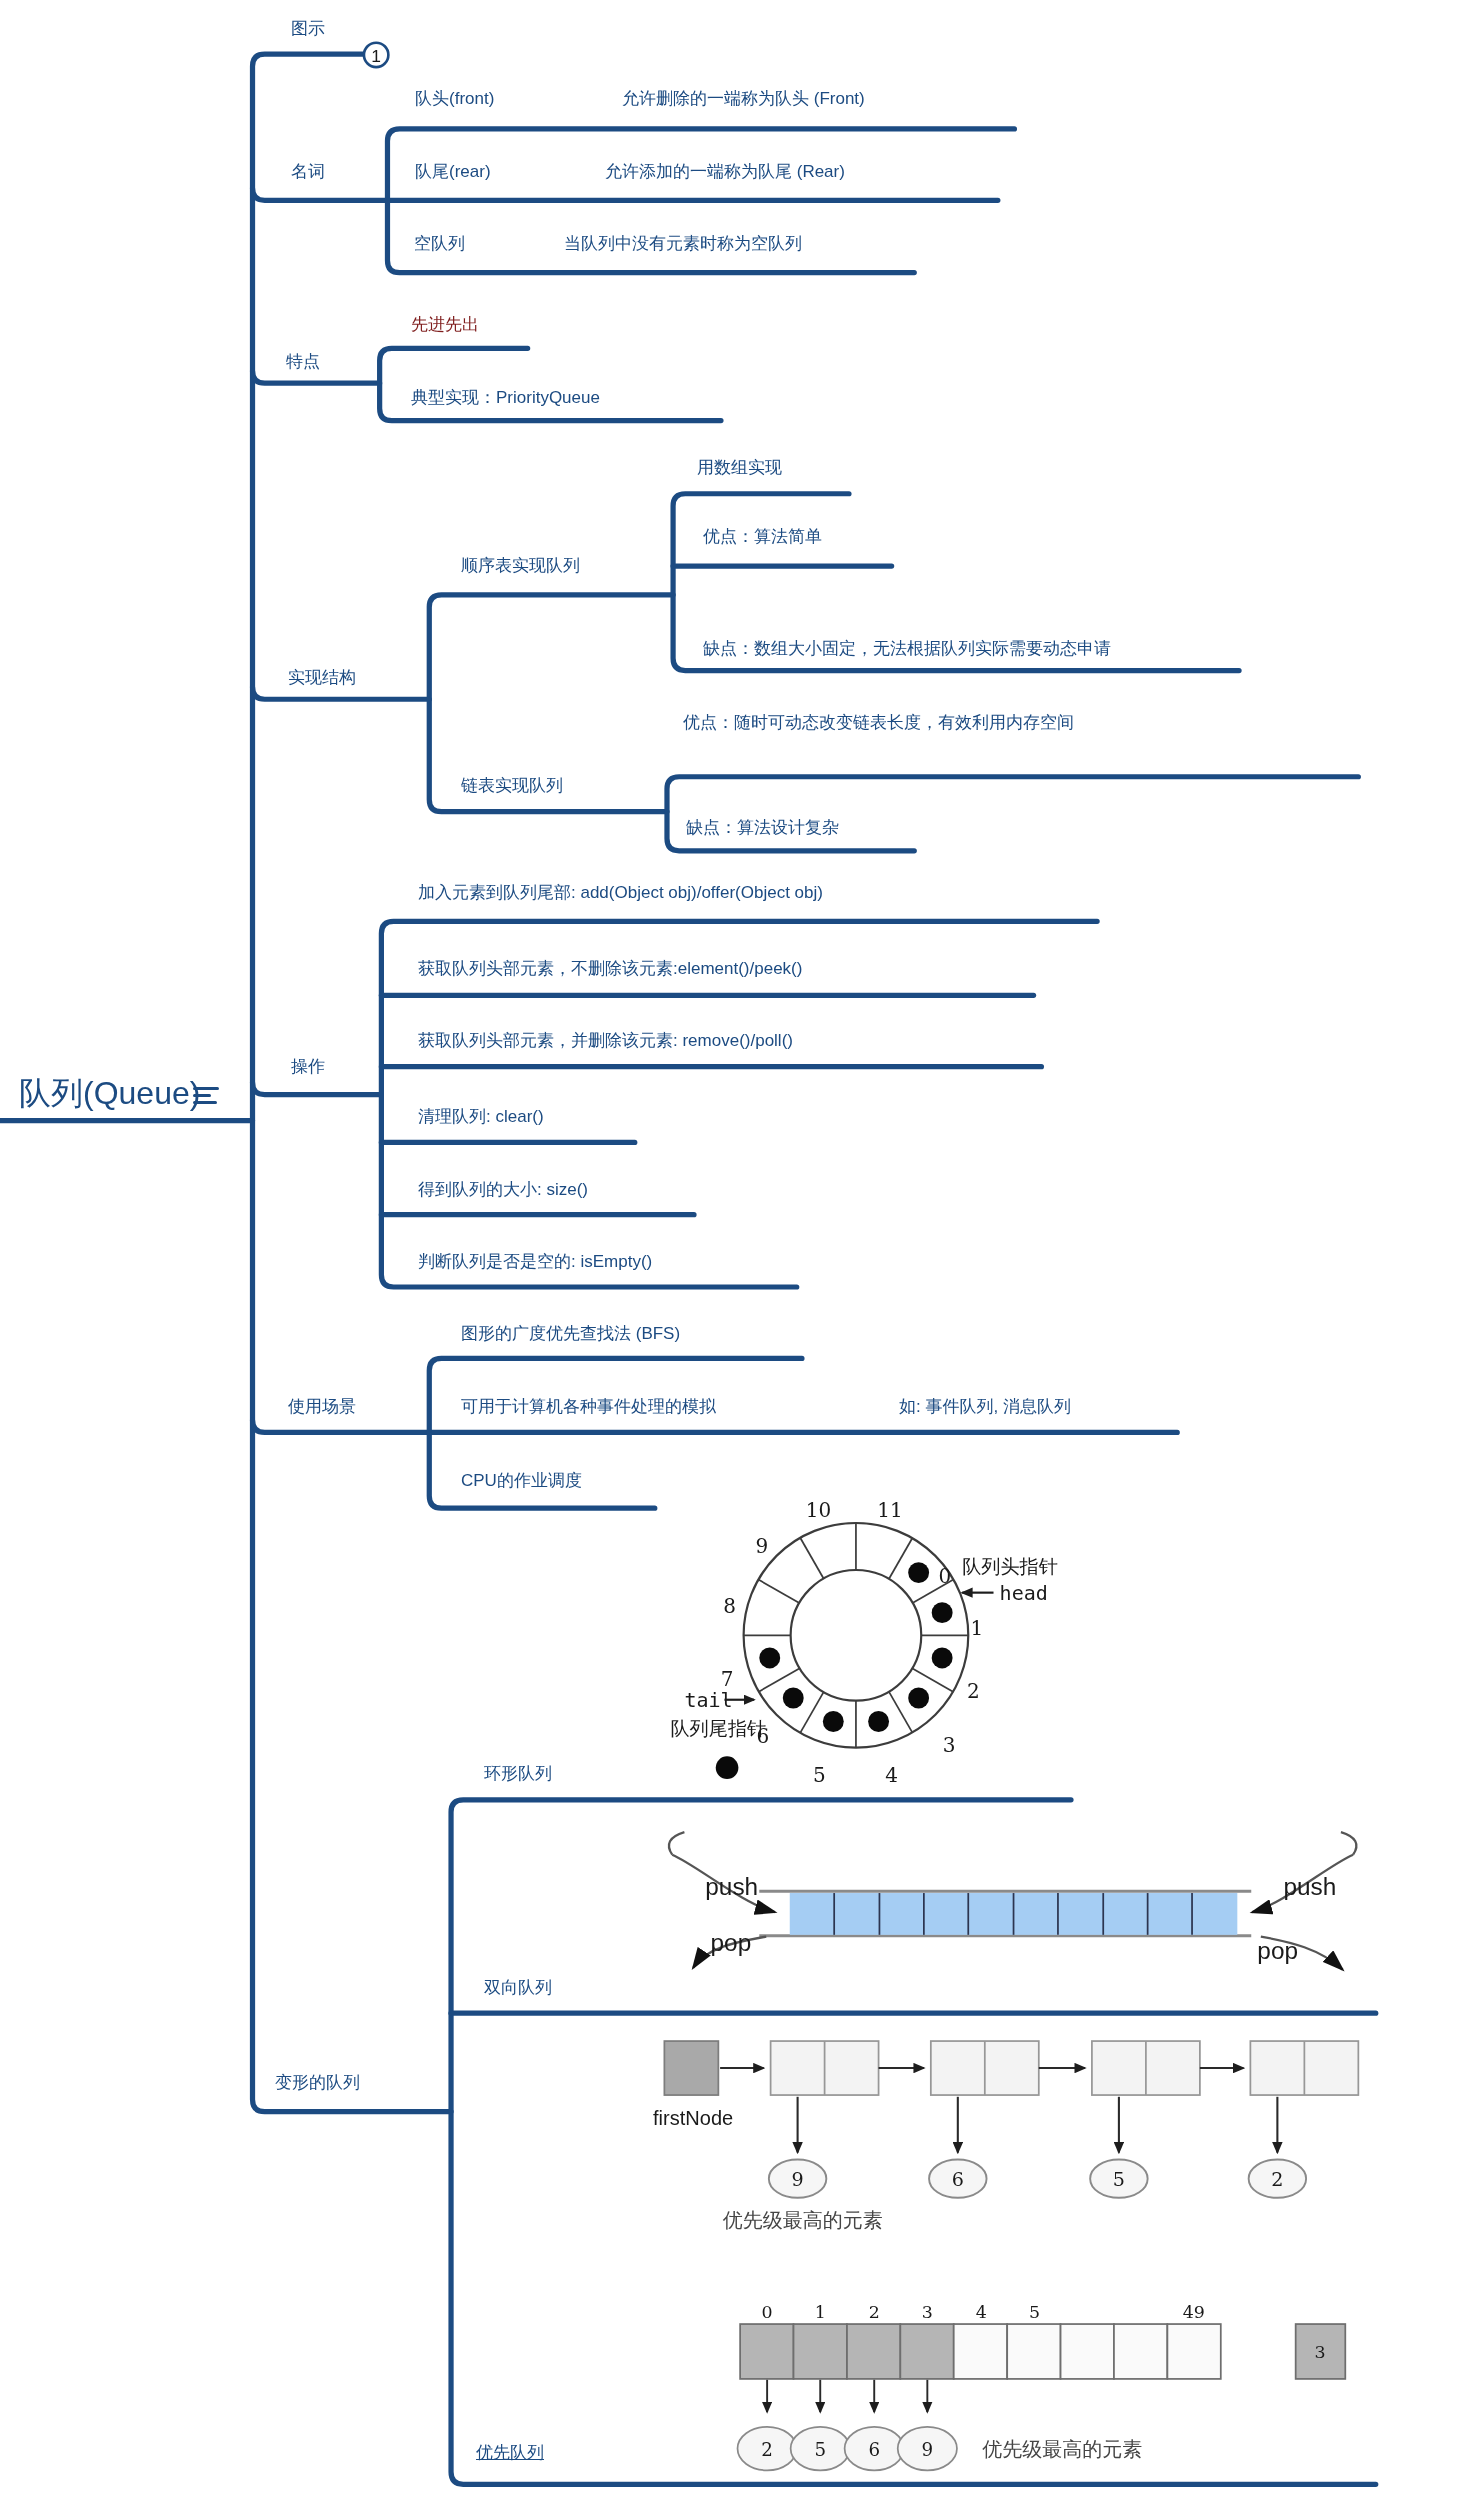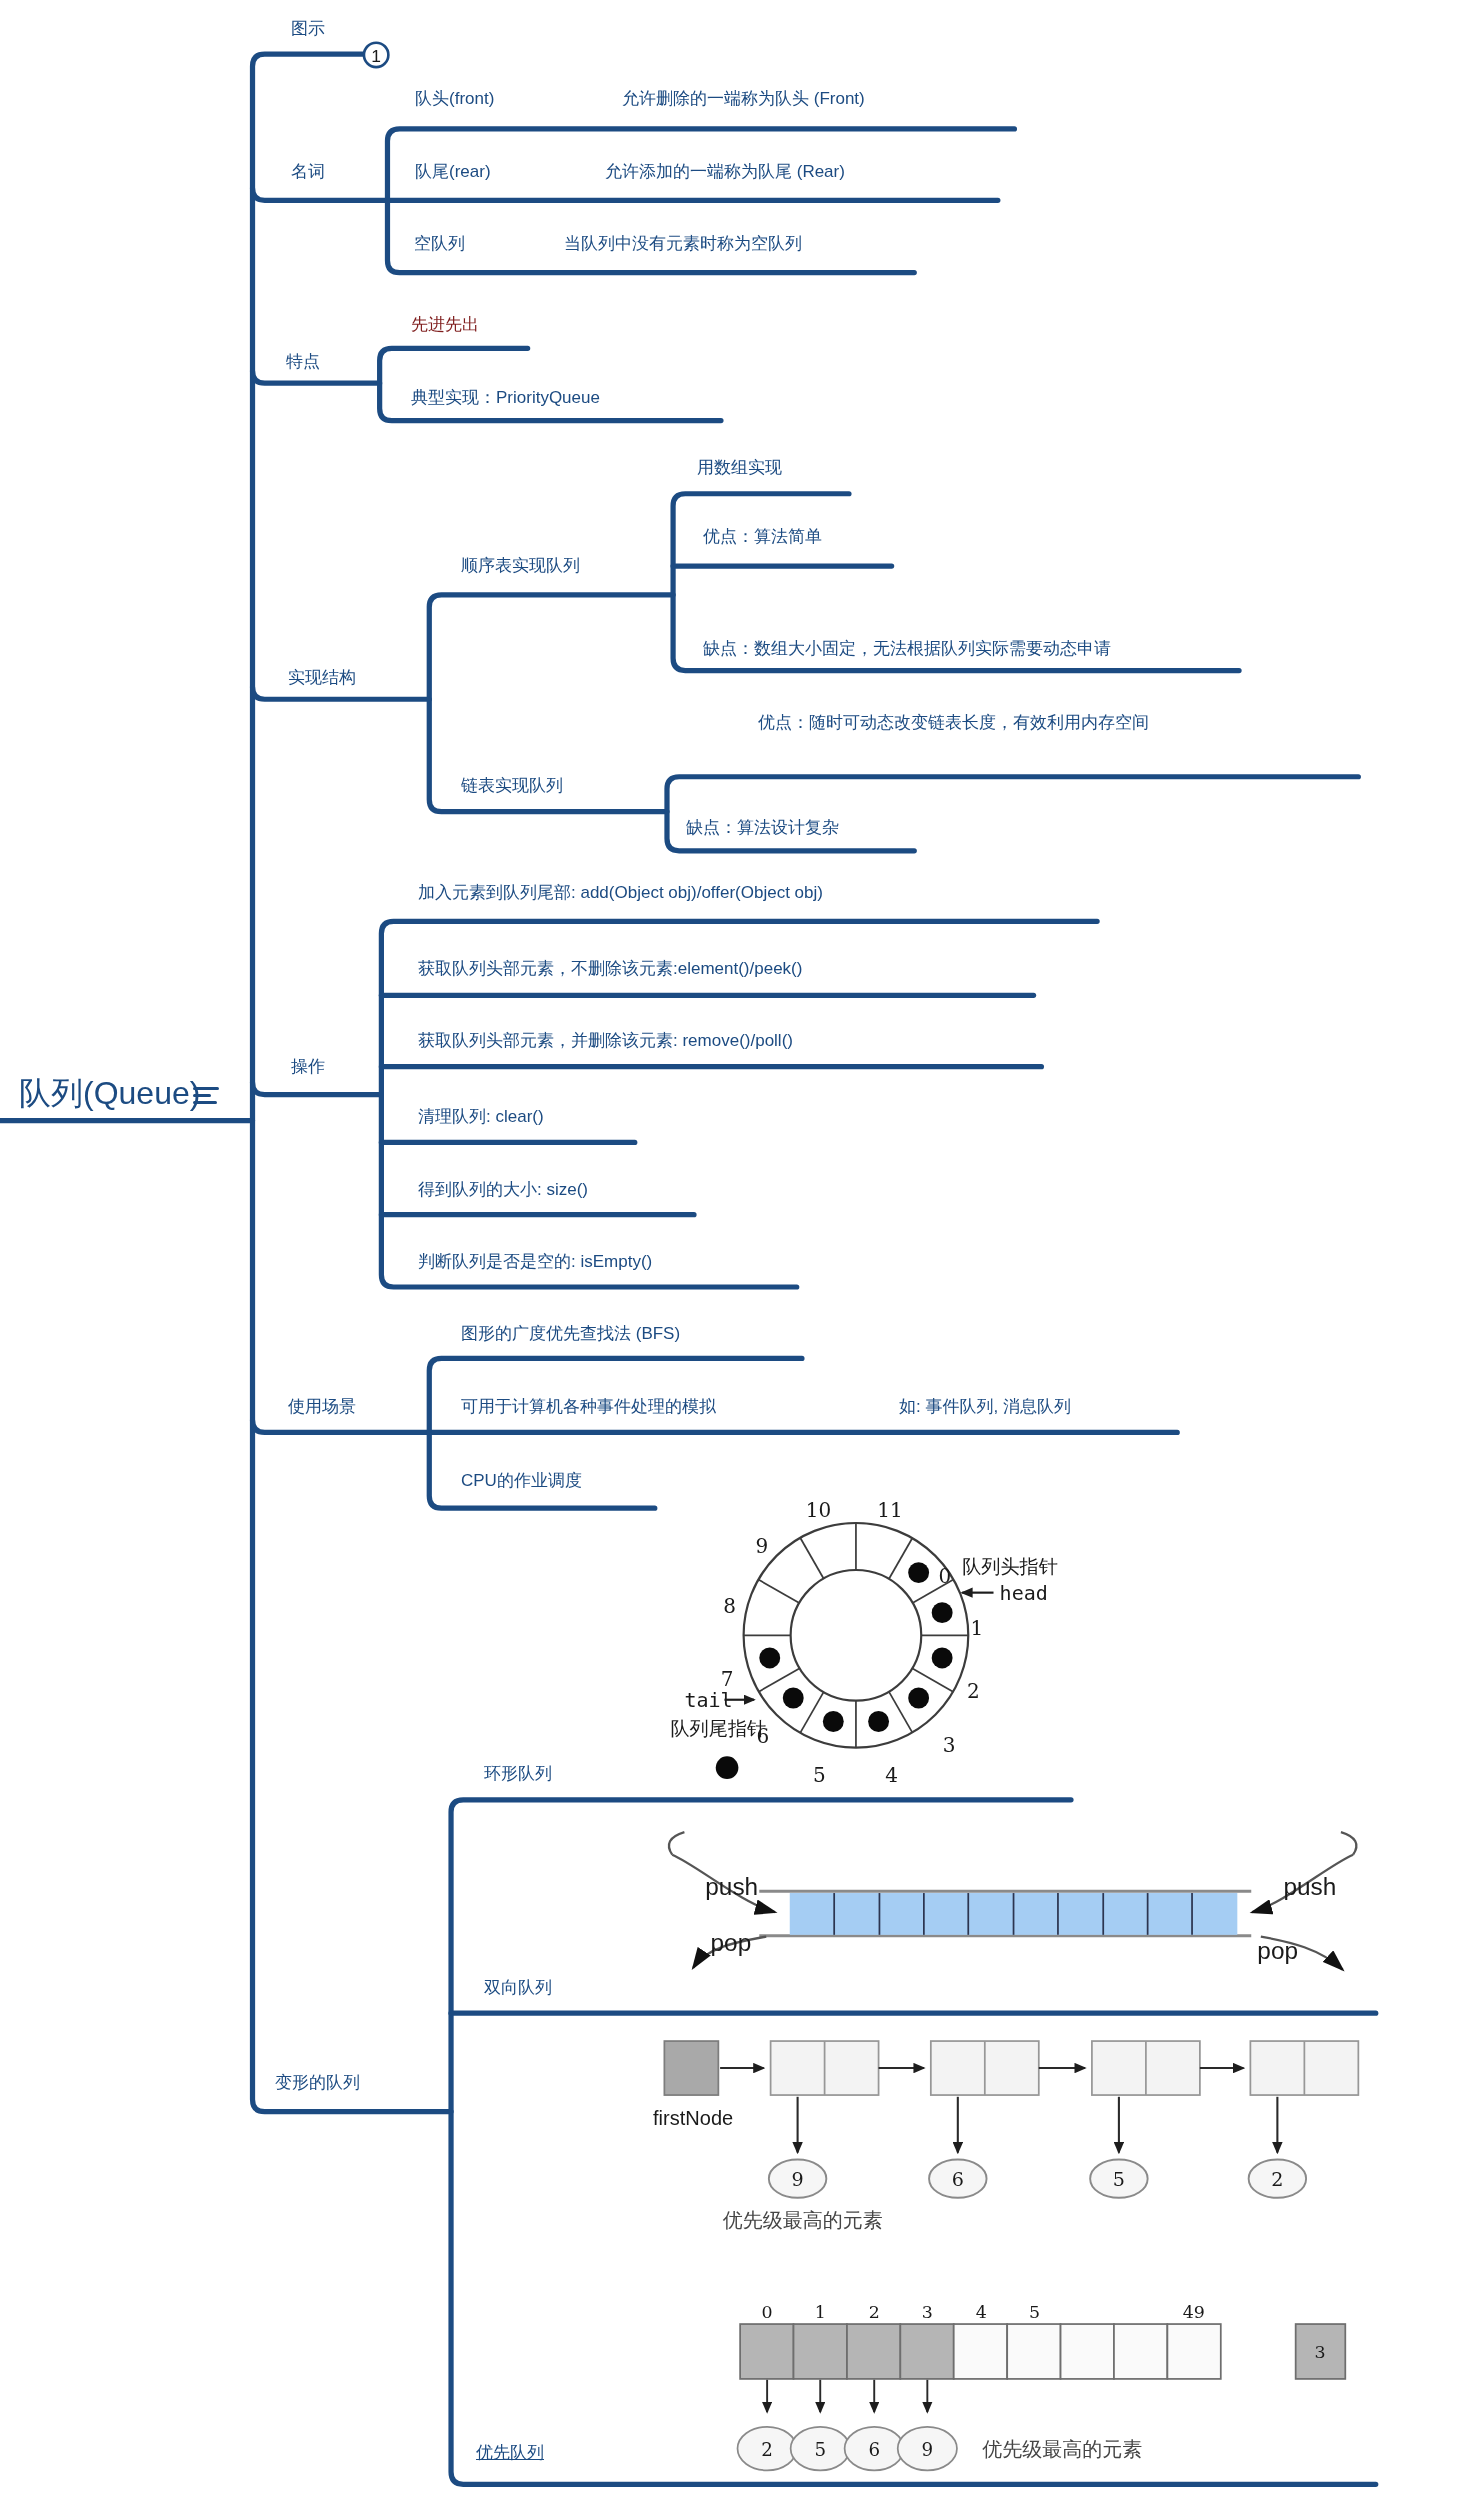--- a/index.html
+++ b/index.html
@@ -242,21 +242,21 @@
   <div class="n" style="left:286px;top:347px;">特点</div>
   <div class="n red" style="left:411px;top:310px;">先进先出</div>
   <div class="n" style="left:411px;top:383px;">典型实现：PriorityQueue</div>
 
   <div class="n" style="left:288px;top:663px;">实现结构</div>
   <div class="n" style="left:461px;top:551px;">顺序表实现队列</div>
   <div class="n" style="left:697px;top:453px;">用数组实现</div>
   <div class="n" style="left:703px;top:522px;">优点：算法简单</div>
   <div class="n wrap" style="left:703px;top:599px;width:522px;margin-top:32px;">缺点：数组大小固定，无法根据队列实际需要动态申请</div>
   <div class="n" style="left:461px;top:771px;">链表实现队列</div>
-  <div class="n wrap" style="left:648px;top:705px;width:501px;text-align:right;">优点：随时可动态改变链表长度，有效利用内存空间</div>
+  <div class="n wrap" style="left:683px;top:705px;width:501px;">优点：随时可动态改变链表长度，有效利用内存空间</div>
   <div class="n" style="left:686px;top:813px;">缺点：算法设计复杂</div>
 
   <div class="n" style="left:291px;top:1052px;">操作</div>
   <div class="n" style="left:418px;top:878px;">加入元素到队列尾部: add(Object obj)/offer(Object obj)</div>
   <div class="n" style="left:418px;top:954px;">获取队列头部元素，不删除该元素:element()/peek()</div>
   <div class="n" style="left:418px;top:1026px;">获取队列头部元素，并删除该元素: remove()/poll()</div>
   <div class="n" style="left:418px;top:1102px;">清理队列: clear()</div>
   <div class="n" style="left:418px;top:1175px;">得到队列的大小: size()</div>
   <div class="n" style="left:418px;top:1247px;">判断队列是否是空的: isEmpty()</div>
 

